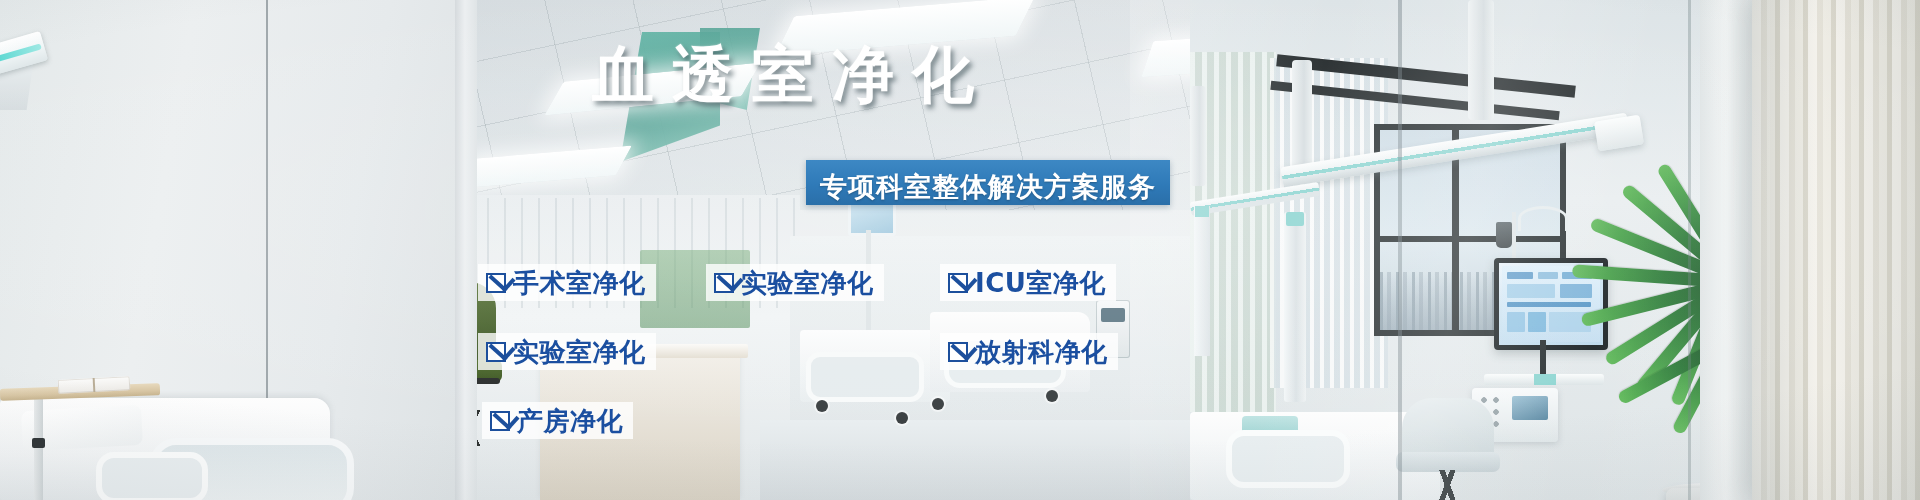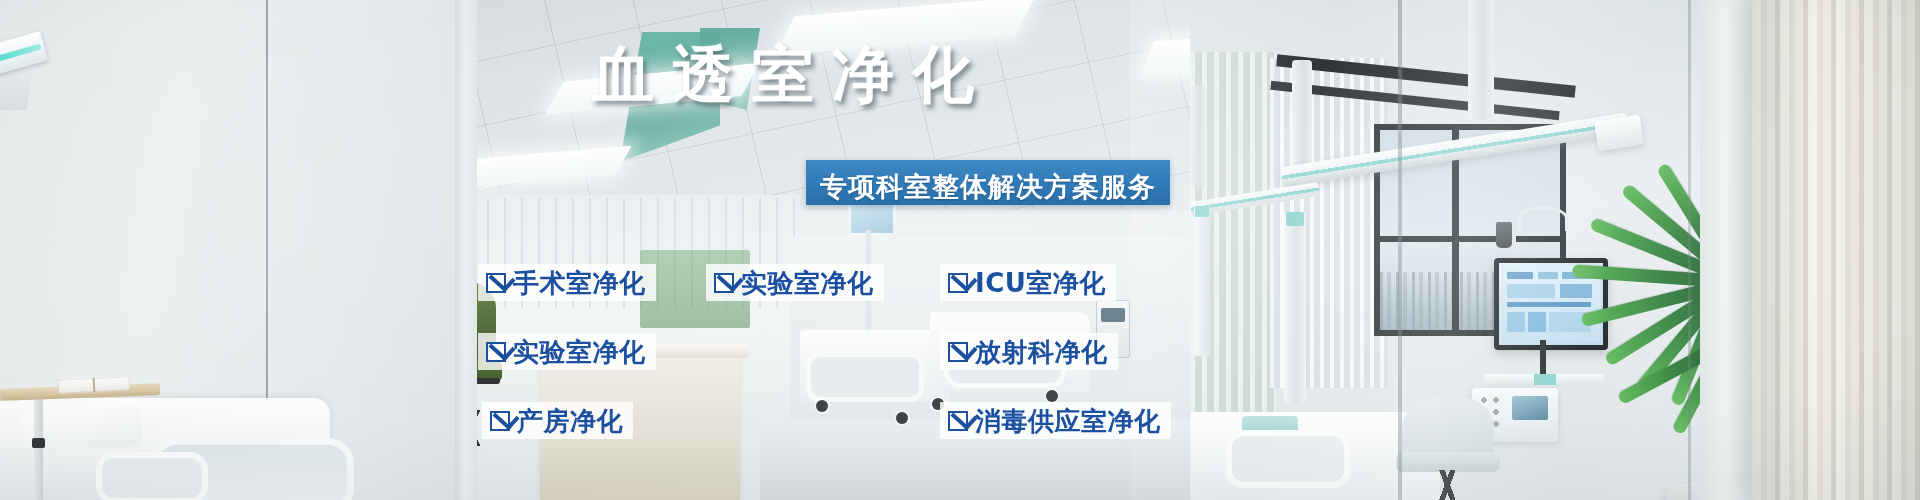--- a/index.html
+++ b/index.html
@@ -484,20 +484,16 @@
         <span class="chk"></span>
         <span class="lbl">放射科净化</span>
       </div>
     </div>
 
     <div class="frow r3">
       <div class="fitem c1">
         <span class="chk"></span>
         <span class="lbl">产房净化</span>
       </div>
-      <div class="fitem c3">
-        <span class="chk"></span>
-        <span class="lbl">消毒供应室净化</span>
-      </div>
     </div>
 
   </div>
 </div>
 
 </body></html>

